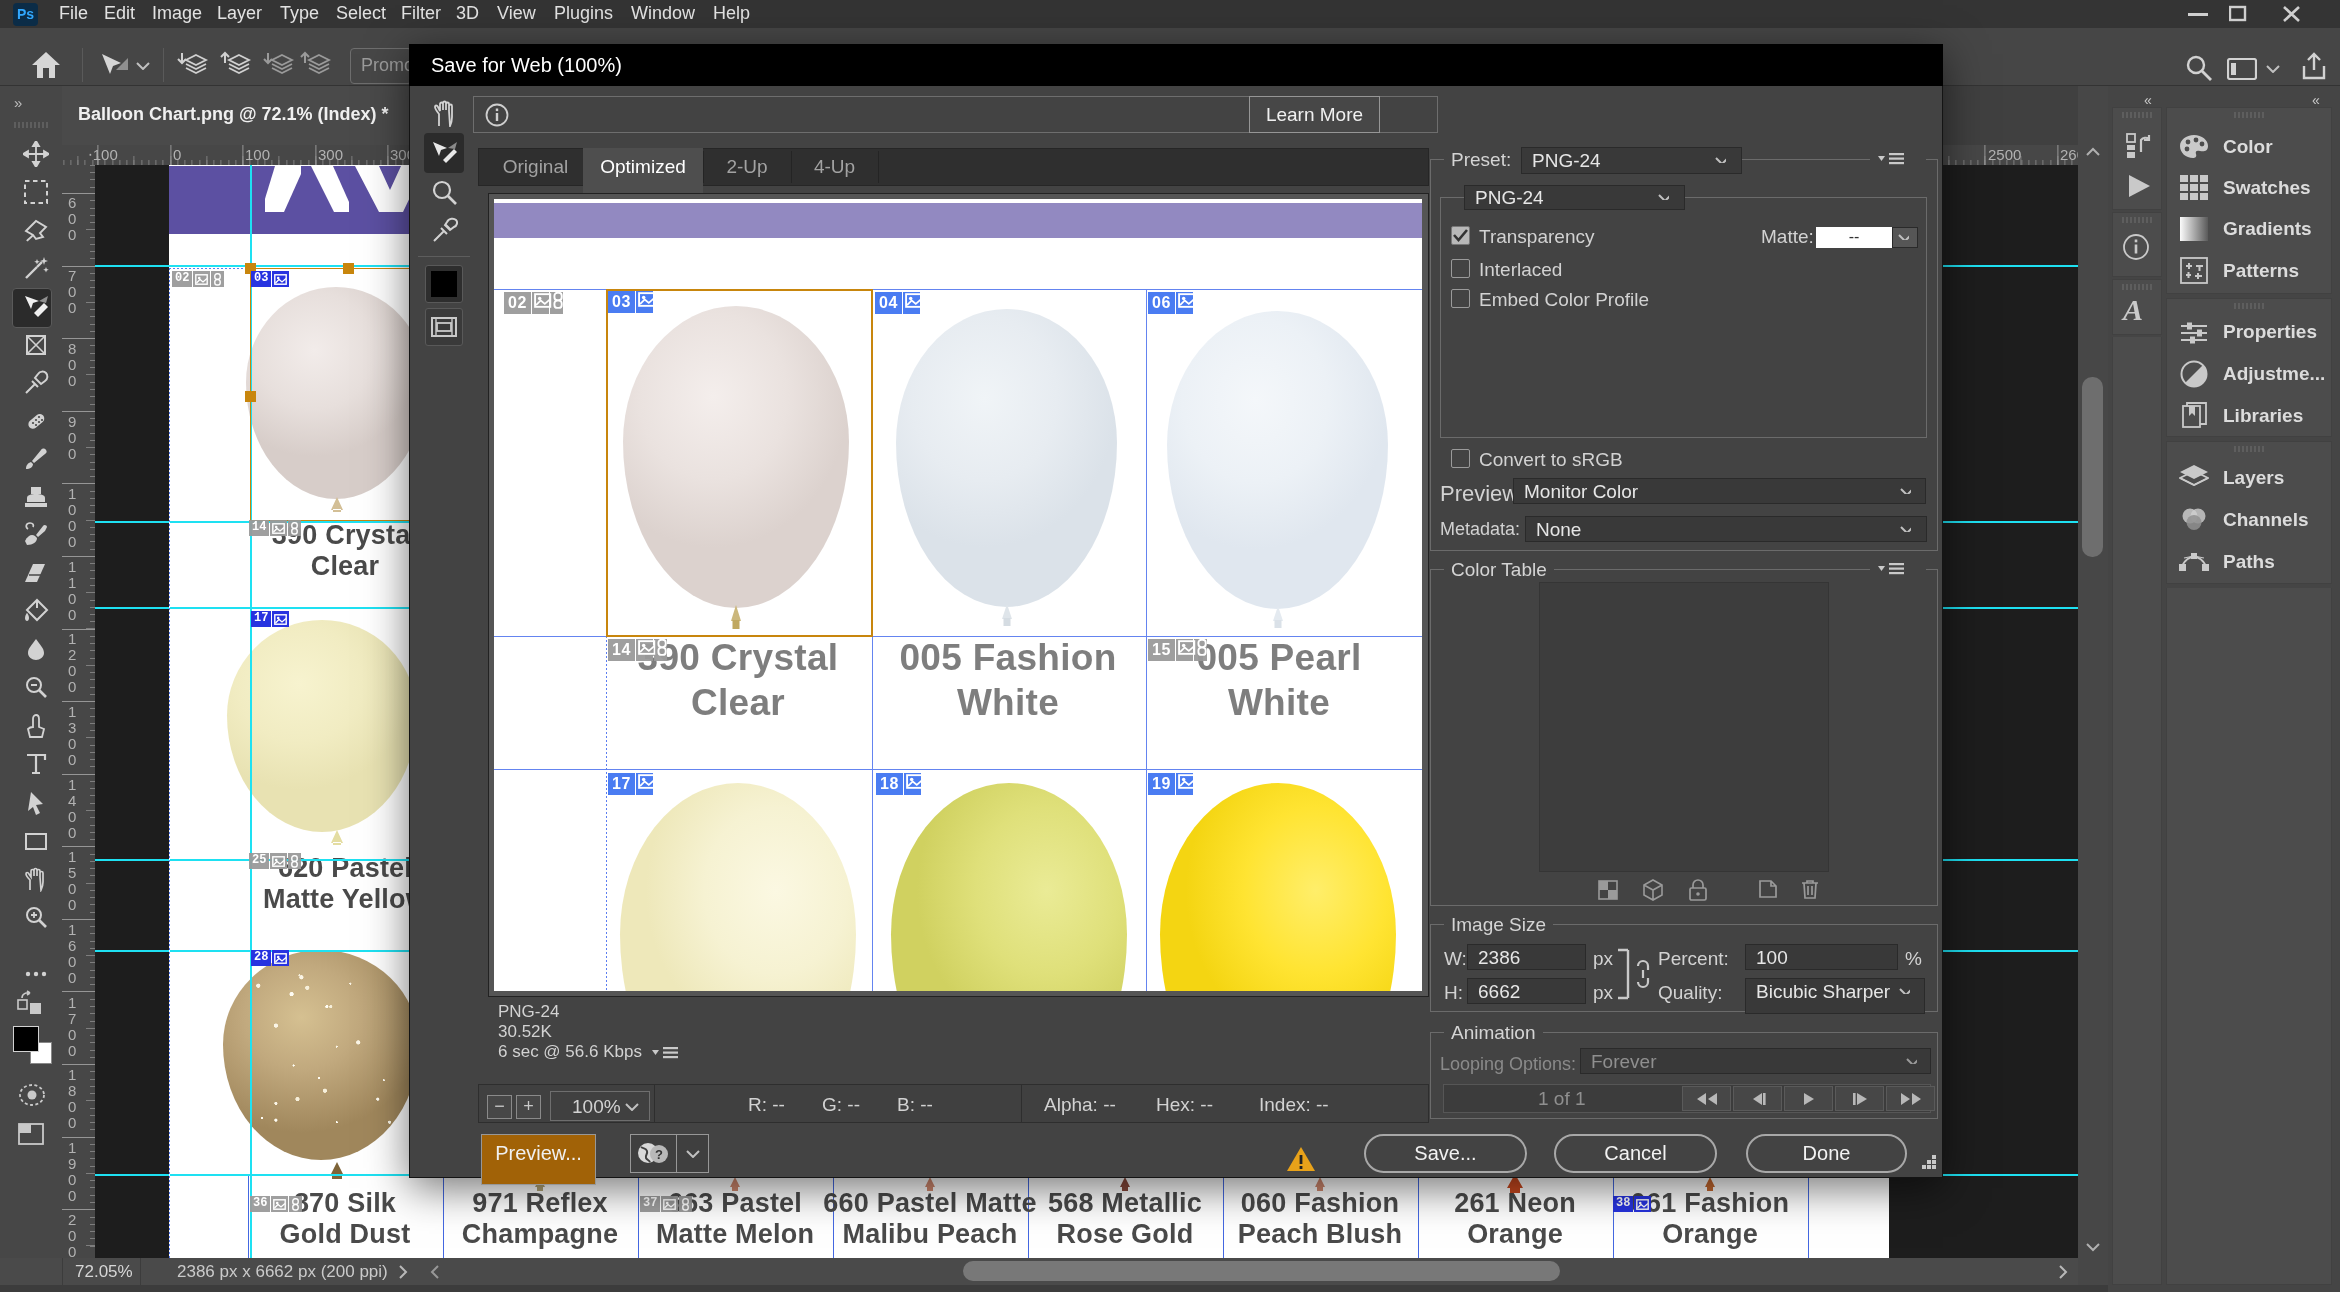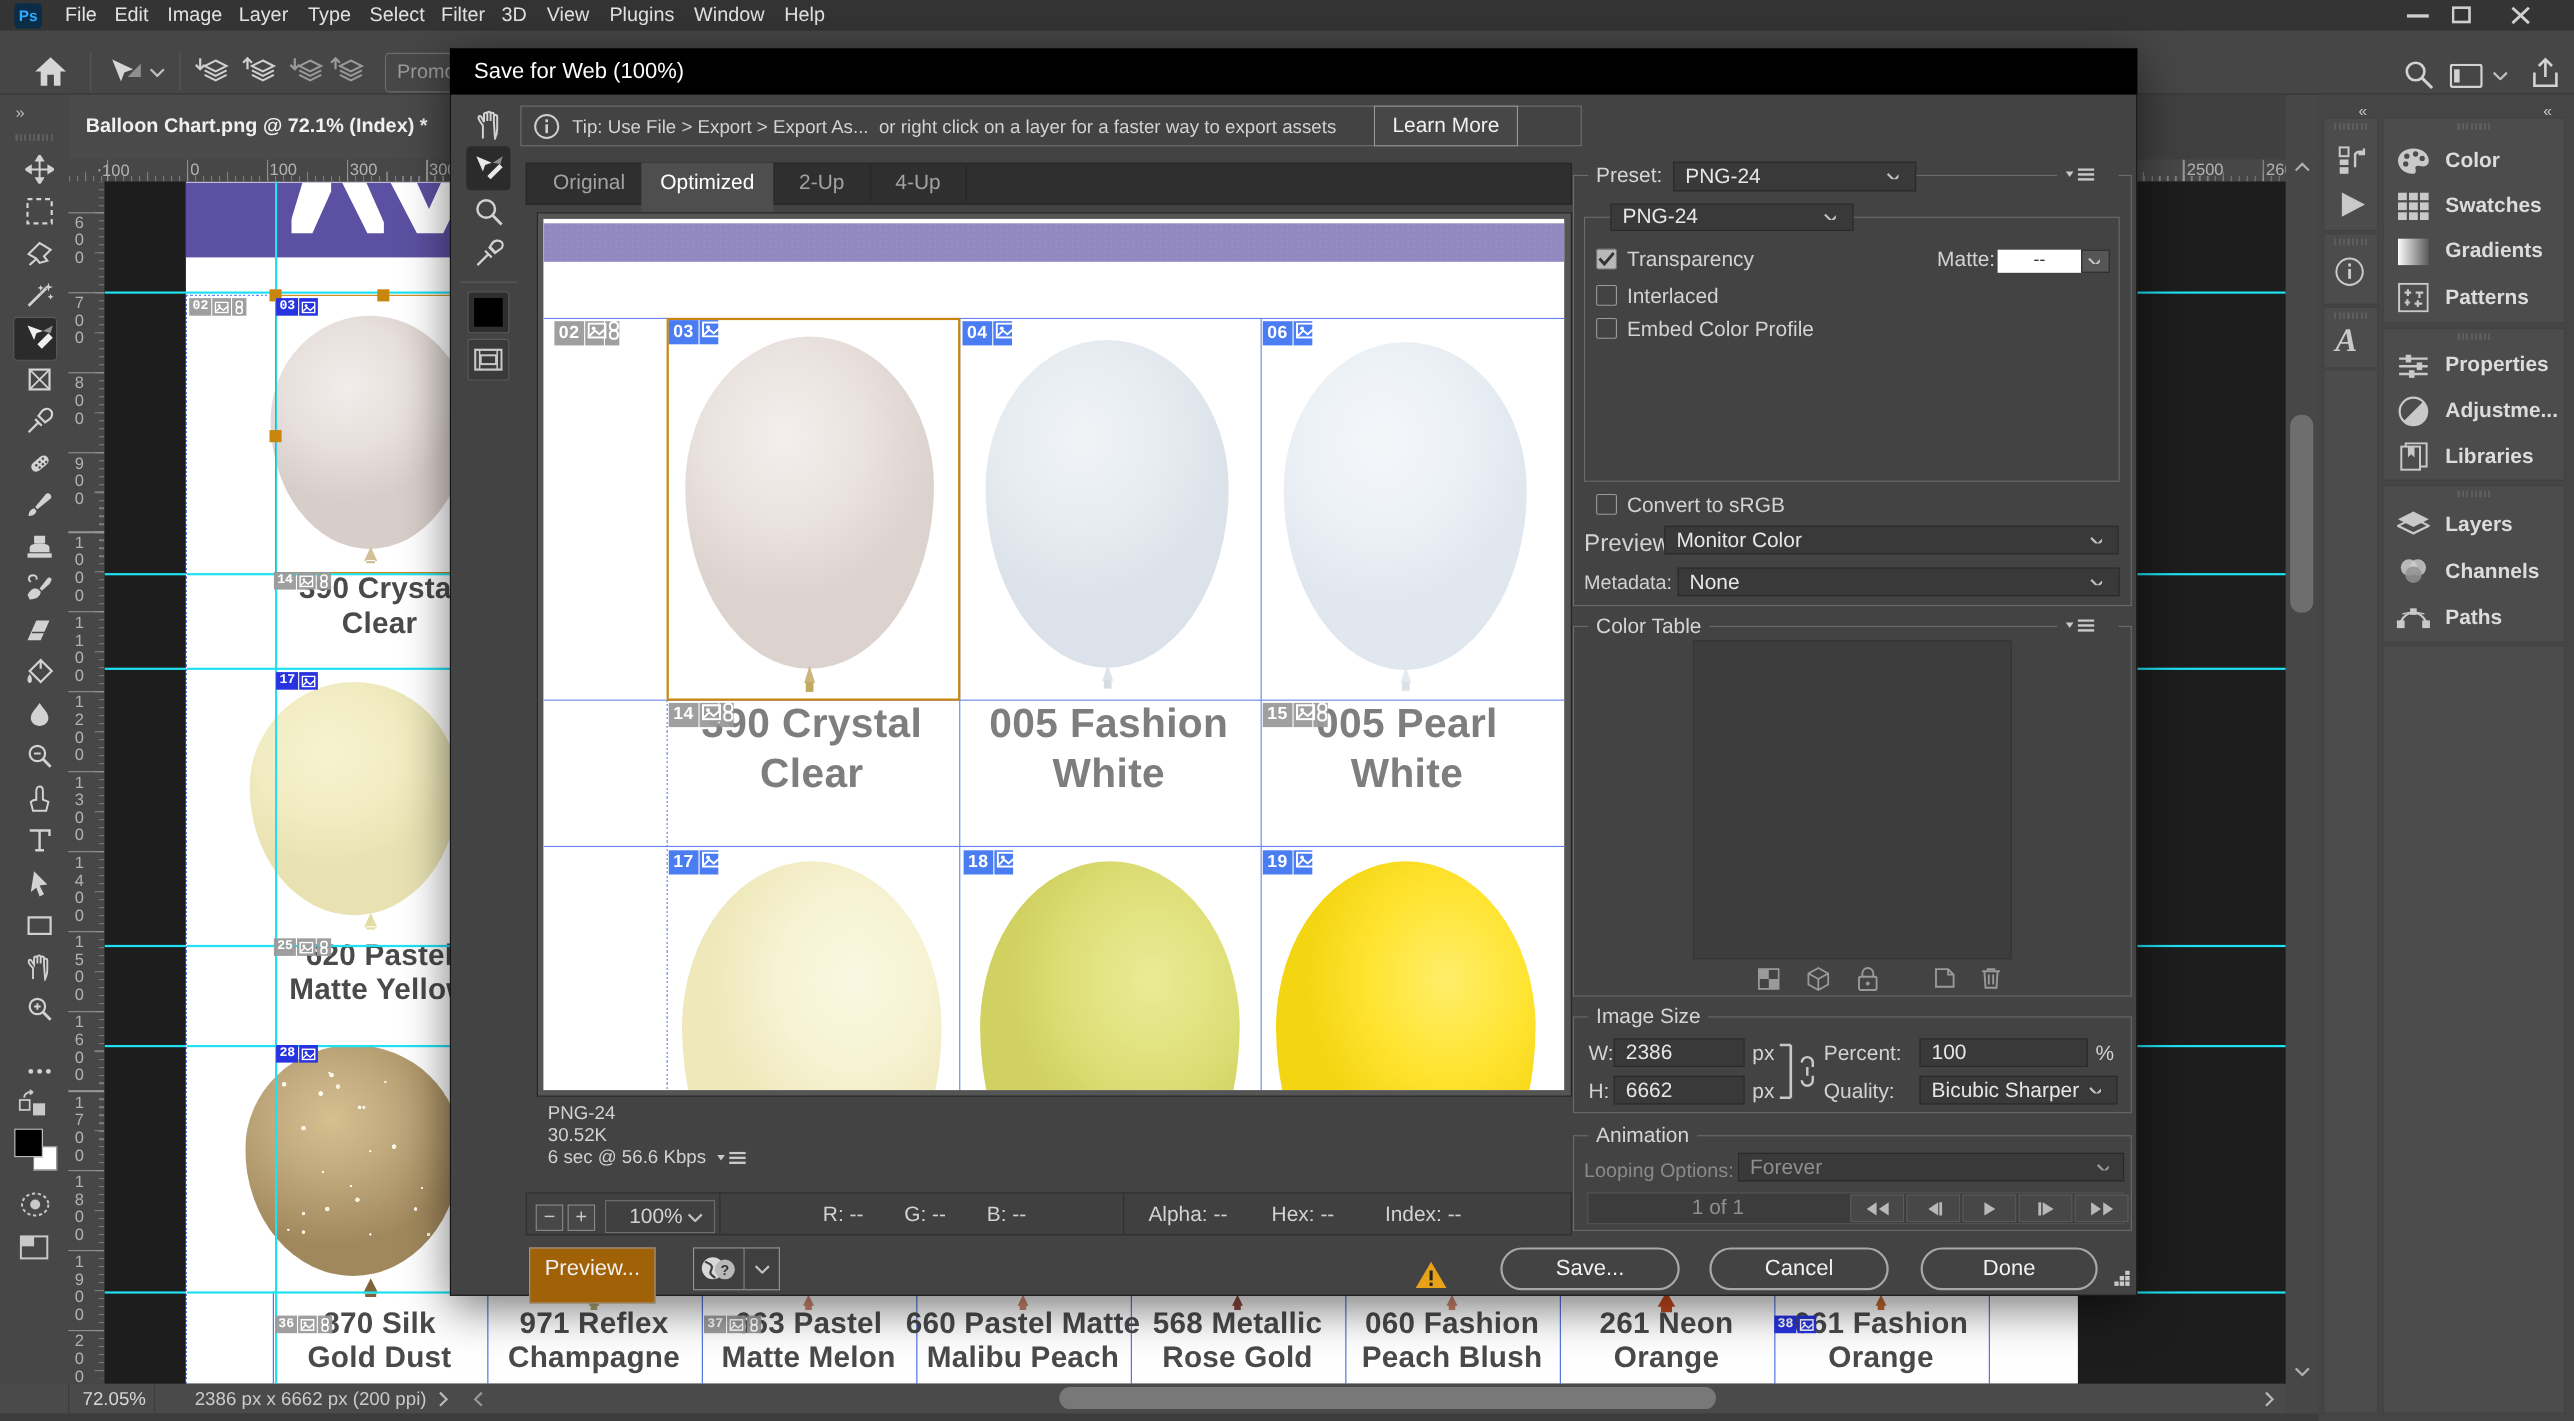--- a/index.html
+++ b/index.html
@@ -699,21 +699,20 @@
       <rect x="6" y="8" width="14" height="8" fill="none" stroke="#c9c9c9" stroke-width="1.8"></rect>
       <path d="M5 3 v18 M21 3 v18" stroke="#c9c9c9" stroke-width="1.4"></path>
     </svg>
 
   <div class="abs" style="left:63px;top:51px;width:965px;height:37px;border:1px solid #6e6e6e"></div>
   <svg class="abs" style="left:75px;top:58px" width="24" height="24">
       <circle cx="12" cy="12" r="10.5" stroke="#cfcfcf" stroke-width="1.8" fill="none"></circle>
       <rect x="10.8" y="10" width="2.4" height="8" fill="#cfcfcf"></rect>
       <rect x="10.8" y="5.5" width="2.4" height="2.6" fill="#cfcfcf"></rect>
     </svg>
-  <div class="dlbl" style="left:110px;top:61px;font-size:17px">Tip: Use File &gt; Export &gt; Export As...&nbsp; or right click on a layer for a faster way to export assets</div>
   <div class="abs" style="left:839px;top:51px;width:131px;height:37px;background:#474747;border:1px solid #969696;color:#f0f0f0;font-size:19px;text-align:center;line-height:35px">Learn More</div>
 
   <div class="abs" style="left:68px;top:103px;width:951px;height:38px;background:#2f2f2f;border:1px solid #262626"></div>
   <div class="tabtx" style="left:68px;width:115px">Original</div>
   <div class="abs" style="left:293px;top:106px;width:1px;height:32px;background:#242424"></div>
   <div class="abs" style="left:381px;top:106px;width:1px;height:32px;background:#242424"></div>
   <div class="abs" style="left:468px;top:106px;width:1px;height:32px;background:#242424"></div>
   <div class="abs" style="left:173px;top:103px;width:120px;height:45px;background:#4e4e4e;color:#ffffff;font-size:19px;text-align:center;line-height:38px">Optimized</div>
   <div class="tabtx" style="left:293px;width:88px">2-Up</div>
   <div class="tabtx" style="left:381px;width:87px">4-Up</div>
@@ -995,21 +994,21 @@
   <div class="dlbl" style="left:1034px;top:903px">W:</div>
   <div class="inp" style="left:1057px;top:899px;width:119px;height:26px;padding:2px 0 0 10px">2386</div>
   <div class="dlbl" style="left:1183px;top:903px">px</div>
   <div class="dlbl" style="left:1248px;top:903px">Percent:</div>
   <div class="inp" style="left:1335px;top:899px;width:153px;height:26px;padding:2px 0 0 10px">100</div>
   <div class="dlbl" style="left:1495px;top:903px">%</div>
   <div class="dlbl" style="left:1034px;top:937px">H:</div>
   <div class="inp" style="left:1057px;top:933px;width:119px;height:26px;padding:2px 0 0 10px">6662</div>
   <div class="dlbl" style="left:1183px;top:937px">px</div>
   <div class="dlbl" style="left:1248px;top:937px">Quality:</div>
-  <div class="dd" style="left:1335px;top:933px;width:180px;height:26px;padding:2px 0 0 10px">Bicubic Sharper</div>
+  <div class="dd" style="left:1335px;top:933px;width:180px;height:36px;padding:2px 0 0 10px">Bicubic Sharper</div>
   <svg class="chv" style="left:1489px;top:943px" width="14" height="8">
       <path d="M1 1 L7 7 L13 1" stroke="#c0c0c0" stroke-width="2" fill="none"></path>
     </svg>
   <svg class="abs" style="left:1206px;top:899px" width="40" height="60" viewBox="0 0 40 60">
       <path d="M2 6 H12 M12 6 V54 M2 54 H12" stroke="#c9c9c9" stroke-width="2.4" fill="none"></path>
       <path d="M22 22 a5 5 0 0 1 10 0 v4 M22 38 a5 5 0 0 0 10 0 v-4 M27 26 v8" stroke="#c9c9c9" stroke-width="2.2" fill="none"></path>
     </svg>
 
   <div class="fs" style="left:1020px;top:987px;width:508px;height:87px"></div>
   <div class="leg" style="left:1034px;top:977px">Animation</div>

